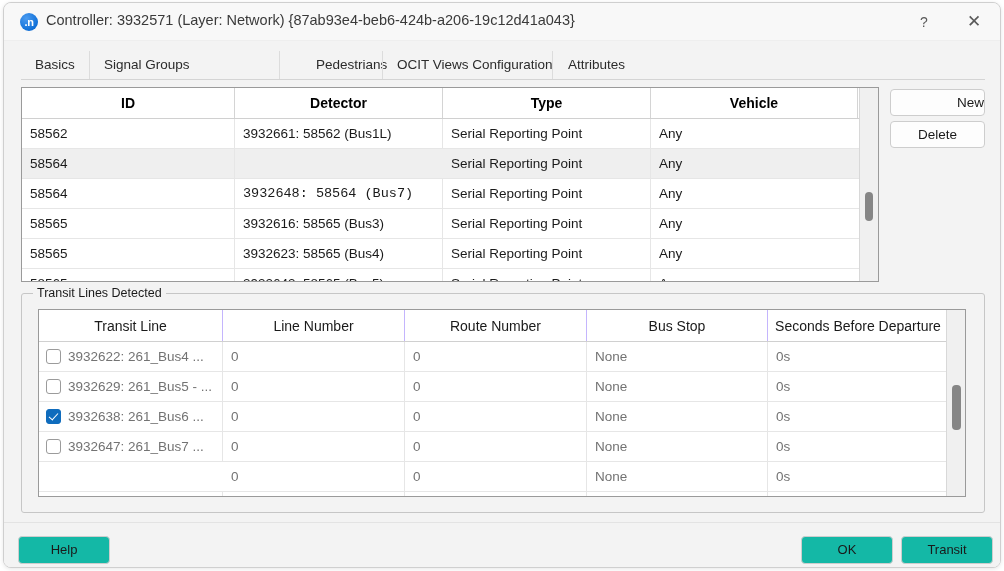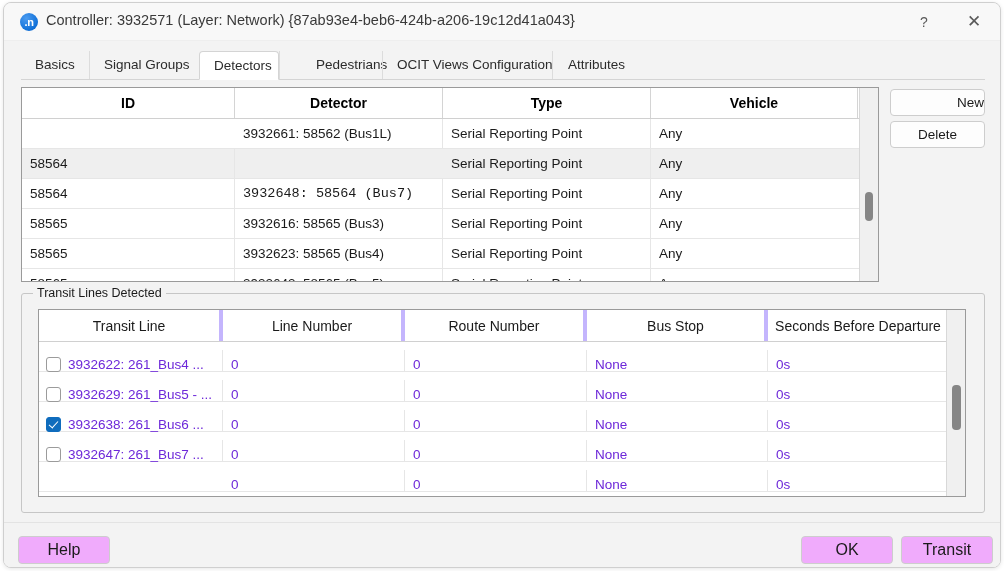--- a/index.html
+++ b/index.html
@@ -213,39 +213,39 @@
     border-bottom: 1px solid #d0d0d0;
     background: #ffffff;
   }
   .th {
     position: absolute; top: 0;
     height: 31px;
     line-height: 32px;
     font-size: 14px;
     color: #1a1a1a;
     text-align: center;
-    border-right: 4px solid #c4b5fd;
+    border-right: 1px solid #c4b5fd;
     overflow: hidden;
     white-space: nowrap;
     cursor: default;
   }
   .th.last { border-right: none; }
   .trow {
     position: relative;
     height: 30px;
     border-bottom: 1px solid #e6e6e6;
     background: #ffffff;
     cursor: default;
   }
   .tc {
-    position: absolute; top: 8px;
+    position: absolute; top: 0;
     height: 29px;
     line-height: 30px;
     font-size: 13.5px;
-    color: #6d28d9;
+    color: #737373;
     padding-left: 8px;
     border-right: 1px solid #e6e6e6;
     overflow: hidden;
     white-space: nowrap;
   }
   .tc.last { border-right: none; }
   .tc.c0 { padding-left: 29px; }
   .cbx {
     position: absolute; left: 7px; top: 7px;
     width: 15px; height: 15px;
@@ -283,24 +283,24 @@
   
   #bottombar {
     position: absolute; left: 0; top: 442px;
     width: 998px; height: 47px;
     background: #f3f3f3;
     border-top: 1px solid #e3e3e3;
   }
   .bot-btn {
     position: absolute; top: 13px;
     height: 28px;
-    background: #f0abfc;
+    background: #14b8a6;
     border: 1px solid #cdcdcd;
     border-radius: 4px;
-    font-size: 16px;
+    font-size: 13px;
     color: #1a1a1a;
     text-align: center;
     line-height: 26px;
     cursor: default;
   }
   #btn-help   { left: 14px;  width: 92px; }
   #btn-ok     { left: 797px; width: 92px; }
   #btn-cancel { left: 897px; width: 92px; }
 </style>
 </head>
@@ -311,37 +311,37 @@
   <div id="titlebar">
     <div id="title-icon">.n</div>
     <div id="title-text">Controller: 3932571 (Layer: Network) {87ab93e4-beb6-424b-a206-19c12d41a043}</div>
     <div class="tb-btn" id="tb-help">?</div>
     <div class="tb-btn" id="tb-close">✕</div>
   </div>
 
   <div id="tabstrip">
       <div class="tab first" style="left: 17px; width: 68px;">Basics</div>
       <div class="tab" style="left: 85px; width: 110px;">Signal Groups</div>
-      <div class="tab active" style="left: 195px; width: 80px;">Detectors</div>
       <div class="tab" style="left: 275px; width: 103px; padding-left: 36px;">Pedestrians</div>
       <div class="tab" style="left: 378px; width: 170px;">OCIT Views Configuration</div>
       <div class="tab" style="left: 548px; width: 88px;">Attributes</div>
     </div>
 
   <div id="content">
 
     <div id="det-table">
       <div id="det-head">
           <div class="dh" style="left: 0px; width: 213px;"><span>ID</span><span class="sort-caret">⌃</span></div>
           <div class="dh" style="left: 213px; width: 208px;"><span>Detector</span></div>
           <div class="dh" style="left: 421px; width: 208px;"><span>Type</span></div>
           <div class="dh c3" style="left: 629px; width: 207px;"><span>Vehicle</span></div>
         </div>
       <div id="det-body">
           <div class="drow">
+            <div class="dc c0" style="left: 0px; width: 213px;">58562</div>
             <div class="dc c1" style="left: 213px; width: 208px;">3932661: 58562 (Bus1L)</div>
             <div class="dc c2" style="left: 421px; width: 208px;">Serial Reporting Point</div>
             <div class="dc c3" style="left: 629px; width: 207px;">Any</div>
           </div>
           <div class="drow sel">
             <div class="dc c0" style="left: 0px; width: 213px;">58564</div>
             <div class="dc c2" style="left: 421px; width: 208px;">Serial Reporting Point</div>
             <div class="dc c3" style="left: 629px; width: 207px;">Any</div>
           </div>
           <div class="drow">

